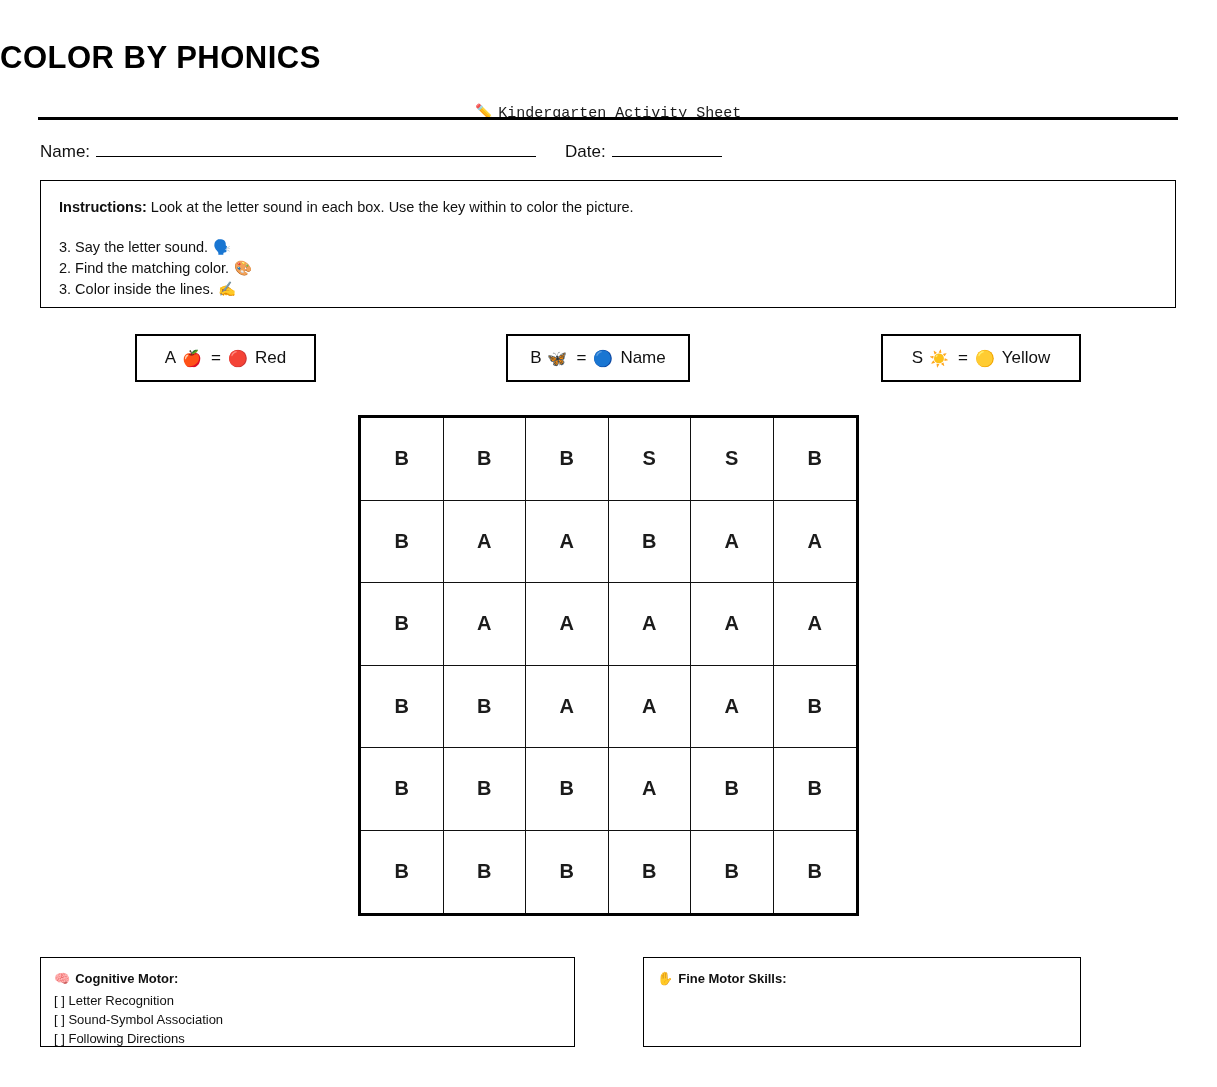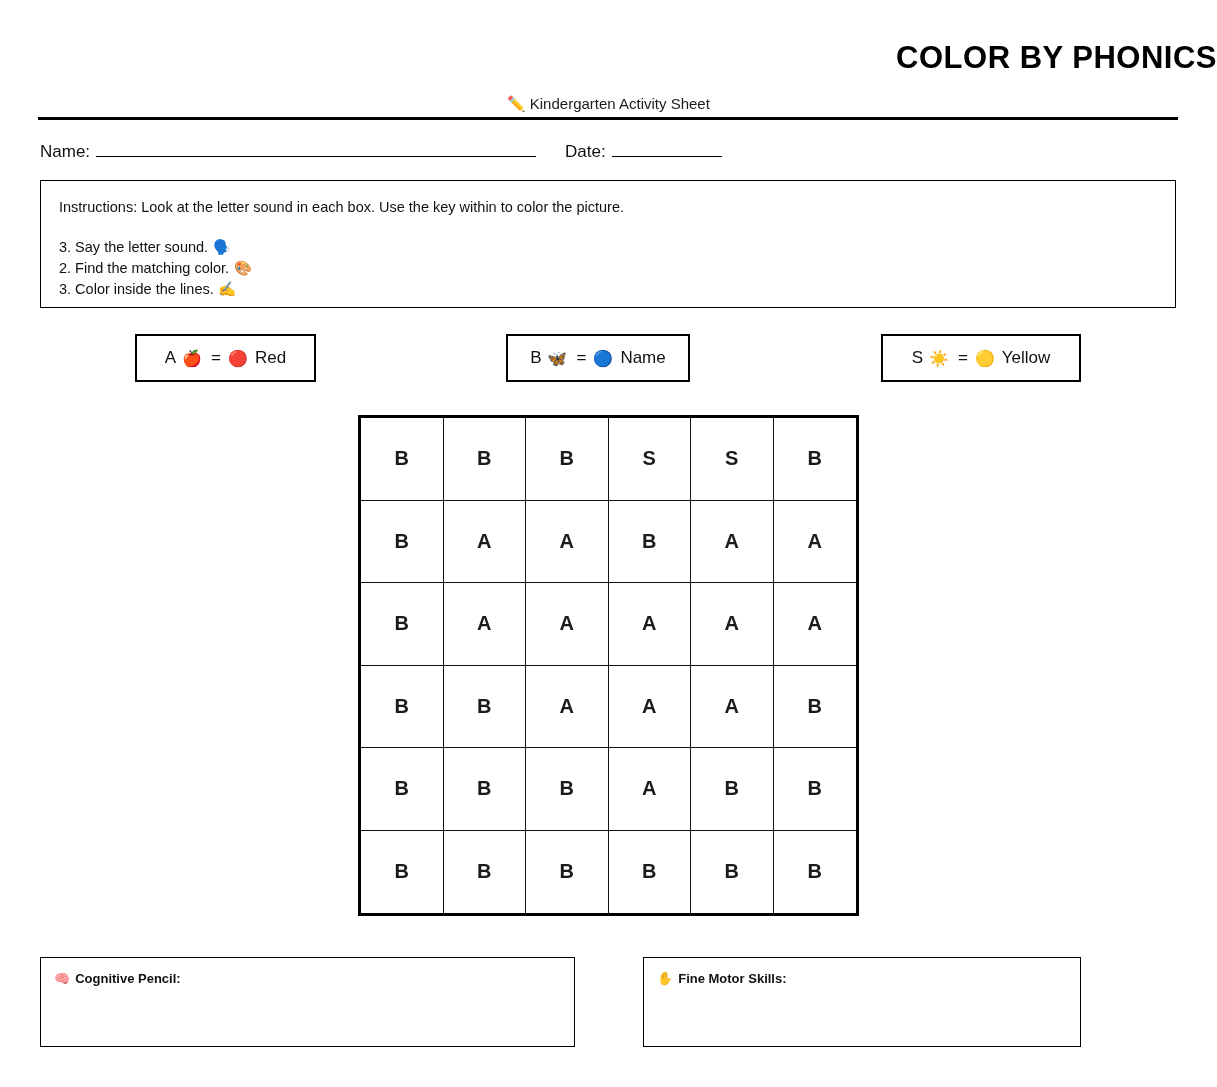--- a/index.html
+++ b/index.html
@@ -11,35 +11,36 @@
     width: 1217px;
     height: 1087px;
     font-family: "Liberation Sans", sans-serif;
     color: #111111;
     position: relative;
     overflow: hidden;
   }
 
   
   .worksheet-title {
-    text-align: right;
+    text-align: left;
     font-size: 31px;
     font-weight: bold;
     letter-spacing: 0.5px;
     color: #000000;
     margin: 0;
     padding-top: 41px;
     line-height: 1.1;
   }
   .worksheet-subtitle {
     text-align: center;
     font-size: 15px;
     color: #1b1b1b;
-    margin: 8px;
+    margin: 16px;
     padding-top: 12px;
+    font-family: Liberation Mono, monospace;
   }
   .subtitle-icon { font-size: 15px; margin-right: 4px; }
 
   .header-rule {
     position: absolute;
     left: 38px;
     top: 117px;
     width: 1140px;
     height: 3px;
     background: #000000;
@@ -77,21 +78,21 @@
     box-sizing: border-box;
   }
   .instructions-head {
     position: absolute;
     left: 18px;
     top: 17px;
     font-size: 14.5px;
     line-height: 1.3;
     white-space: nowrap;
   }
-  .instructions-head b { font-weight: normal; }
+  .instructions-head b { font-weight: bold; }
   .steps-list {
     position: absolute;
     left: 18px;
     top: 56px;
     font-size: 14.5px;
     line-height: 21px;
   }
   .step-line { white-space: nowrap; }
   .step-emoji { margin-left: 5px; }
 
@@ -264,20 +265,25 @@
     <div class="grid-cell">B</div>
     <div class="grid-cell">B</div>
     <div class="grid-cell">B</div>
     <div class="grid-cell">B</div>
     <div class="grid-cell">B</div>
     <div class="grid-cell">B</div>
   </div>
 
 <div class="skills-box skills-box-left">
   <div class="skills-title">
-    <span class="skills-title-emoji">🧠</span><span>Cognitive Pencil:</span>
+    <span class="skills-title-emoji">🧠</span><span>Cognitive Motor:</span>
+  </div>
+  <div class="skills-items">
+    <div class="skill-item">[ ] Letter Recognition</div>
+    <div class="skill-item">[ ] Sound-Symbol Association</div>
+    <div class="skill-item">[ ] Following Directions</div>
   </div>
 </div>
 <div class="skills-box skills-box-right">
   <div class="skills-title">
     <span class="skills-title-emoji">✋</span><span>Fine Motor Skills:</span>
   </div>
 </div>
 
 </body></html>

